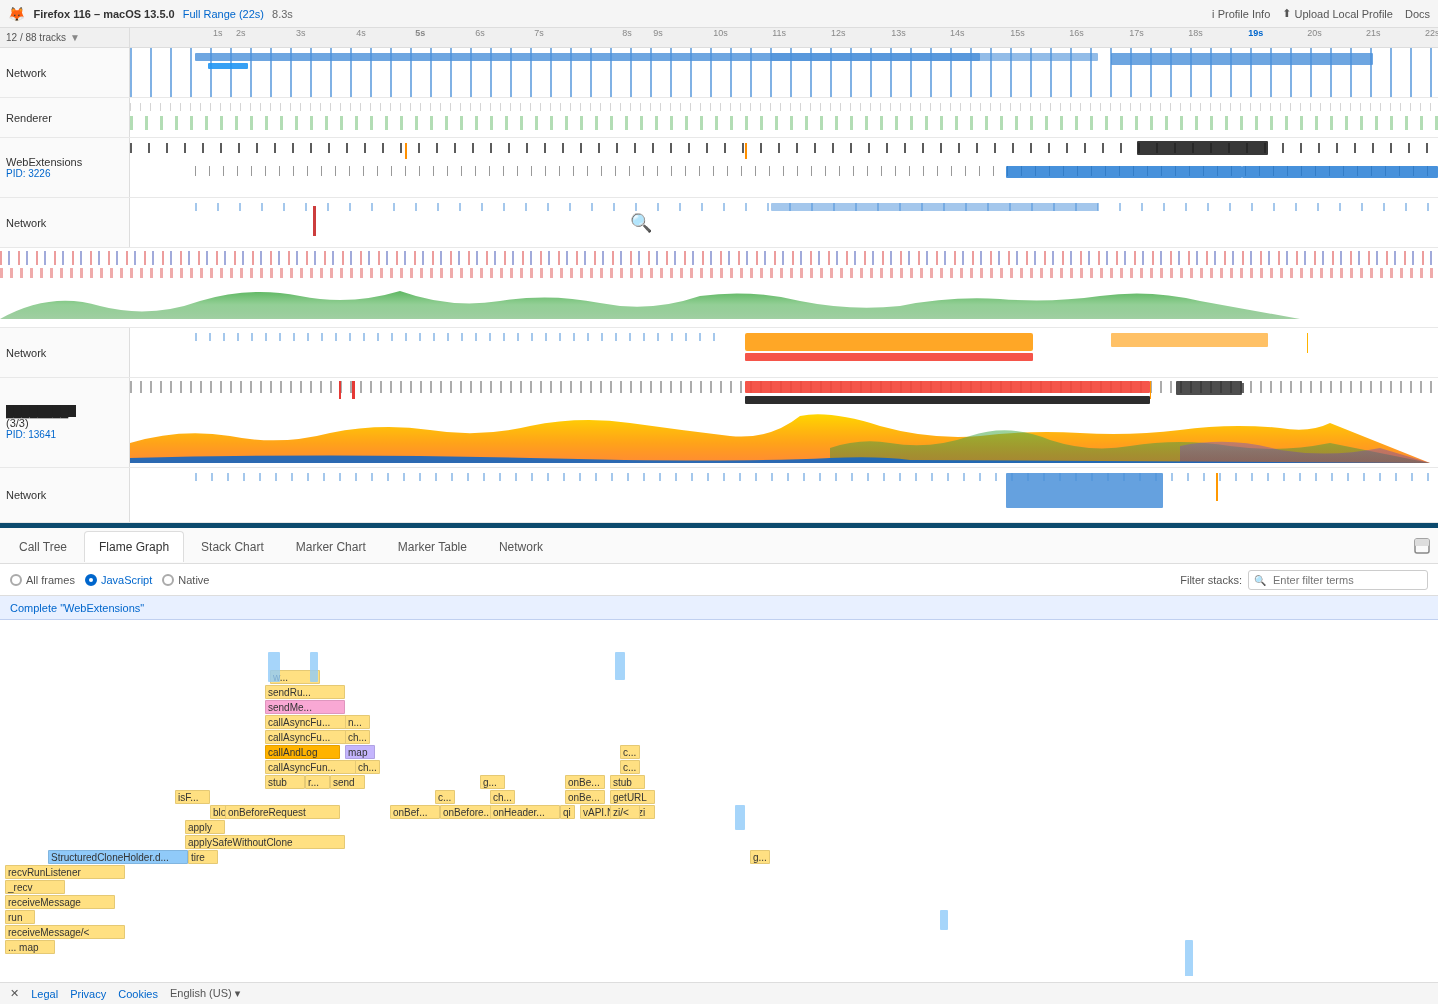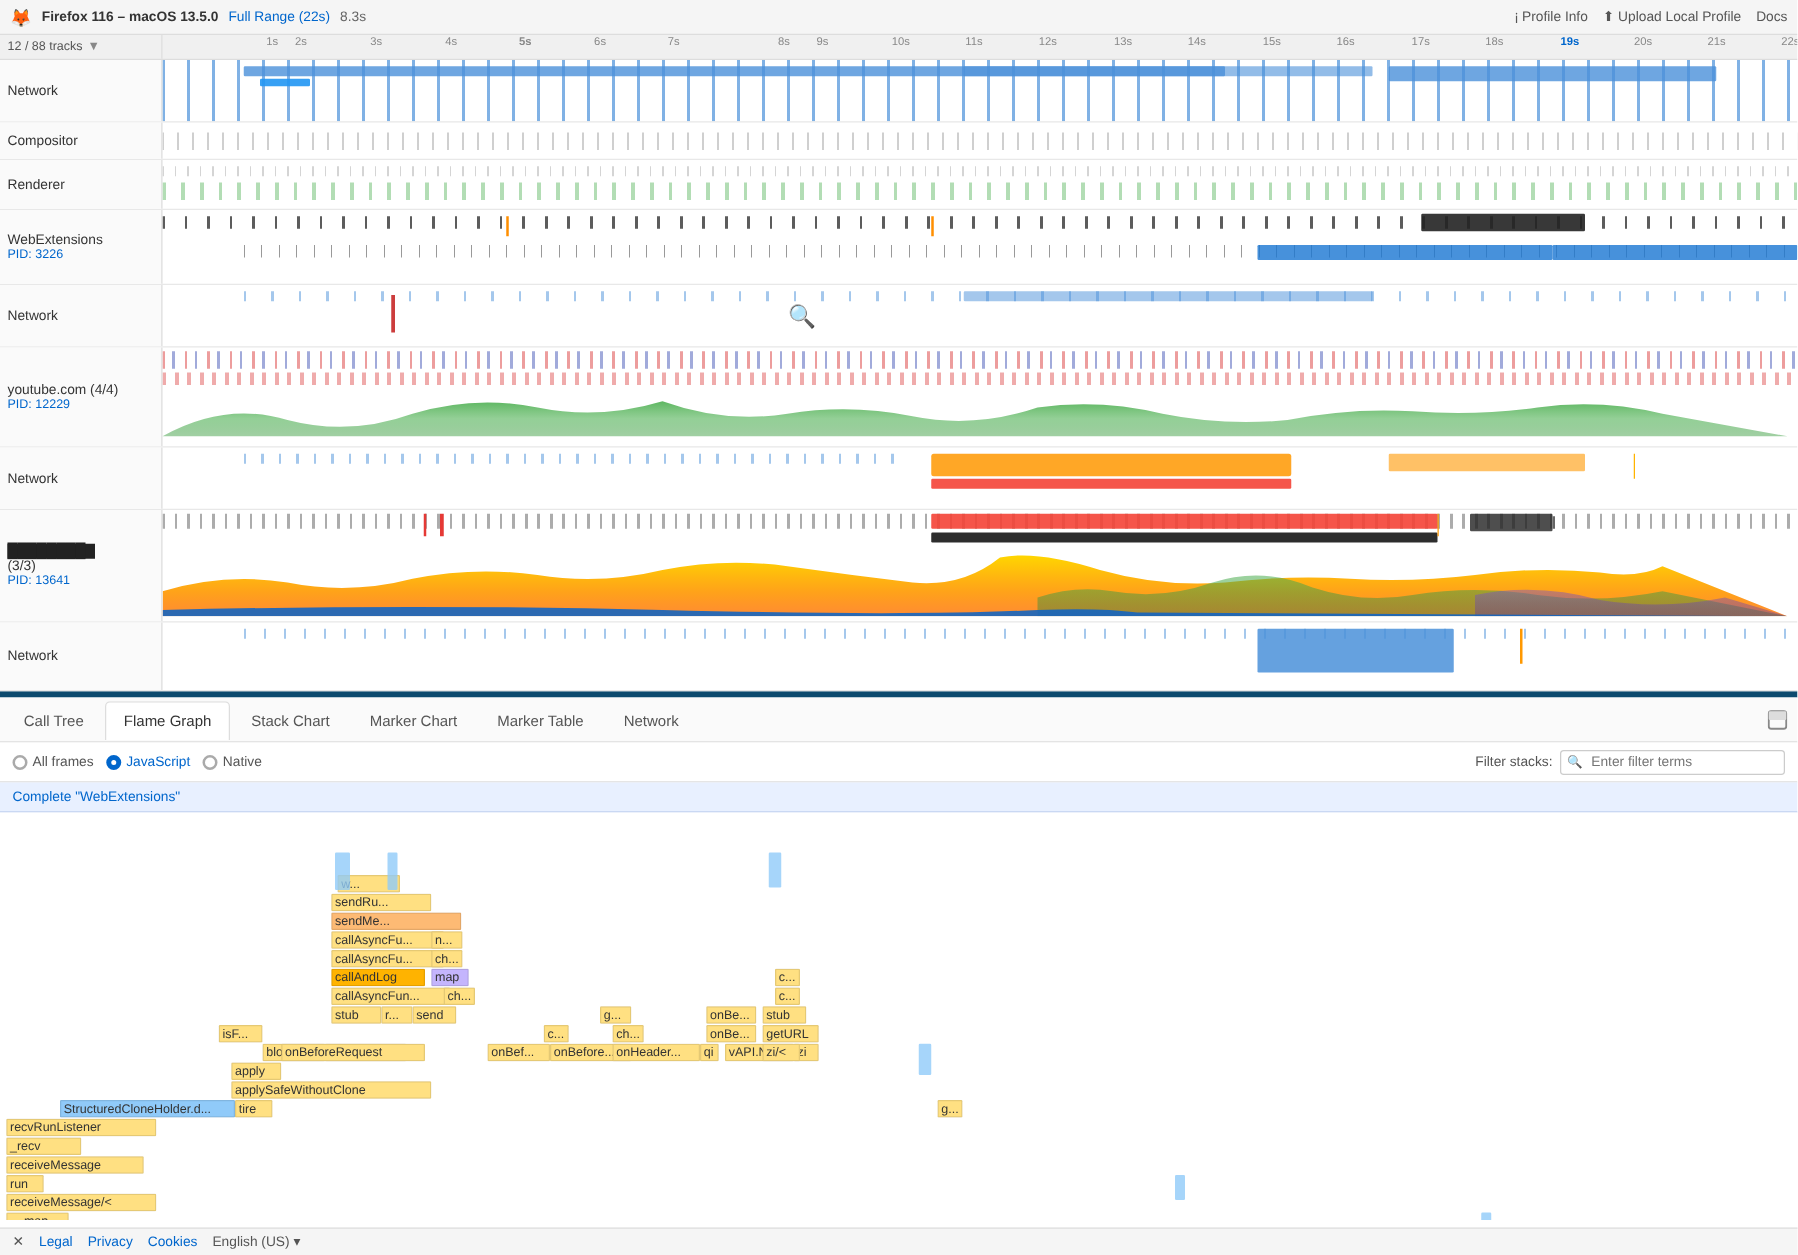--- a/index.html
+++ b/index.html
@@ -181,28 +181,20 @@
         </div>
         <div class="track-content" style="position:relative; overflow:hidden;">
           <div style="position:absolute;left:0;top:0;right:0;bottom:0; background:repeating-linear-gradient(90deg, #4a90d9 0, #4a90d9 2px, transparent 2px, transparent 20px); opacity:0.7;"></div>
           <div style="position:absolute;left:5%;top:5px;width:60%;height:8px;background:#4a90d9;opacity:0.8;border-radius:1px;"></div>
           <div style="position:absolute;left:6%;top:15px;width:3%;height:6px;background:#2196F3;opacity:0.9;border-radius:1px;"></div>
           <div style="position:absolute;left:49%;top:5px;width:25%;height:8px;background:#4a90d9;opacity:0.6;border-radius:1px;"></div>
           <div style="position:absolute;left:75%;top:5px;width:20%;height:12px;background:#4a90d9;opacity:0.8;border-radius:1px;"></div>
         </div>
       </div>
 
-      <div class="track-row" style="height:30px;">
-        <div class="track-label">
-          <span class="track-label-name">Compositor</span>
-        </div>
-        <div class="track-content" style="position:relative; overflow:hidden;">
-          <div style="position:absolute;left:0;top:0;right:0;bottom:0; background:repeating-linear-gradient(90deg, #888 0, #888 1px, transparent 1px, transparent 12px); opacity:0.4; height:14px; top:8px;"></div>
-        </div>
-      </div>
 
       <div class="track-row" style="height:40px;">
         <div class="track-label">
           <span class="track-label-name">Renderer</span>
         </div>
         <div class="track-content" style="position:relative; overflow:hidden;">
           <div style="position:absolute;left:0;top:5px;right:0;height:8px; background:repeating-linear-gradient(90deg, #aaa 0, #aaa 1px, transparent 1px, transparent 10px); opacity:0.5;"></div>
           <div style="position:absolute;left:0;top:18px;right:0;height:14px; background:repeating-linear-gradient(90deg, #66bb6a 0, #66bb6a 3px, transparent 3px, transparent 15px); opacity:0.5;"></div>
         </div>
       </div>
@@ -230,24 +222,20 @@
         <div class="track-content" style="position:relative; overflow:hidden;">
           <div style="position:absolute;left:14%;top:8px;width:3px;height:30px;background:#c62828;opacity:0.9;"></div>
           <div style="position:absolute;left:5%;top:5px;right:0;height:8px;background:repeating-linear-gradient(90deg,#4a90d9 0,#4a90d9 2px,transparent 2px,transparent 22px);opacity:0.5;"></div>
           <div style="position:absolute;left:49%;top:5px;width:25%;height:8px;background:#4a90d9;opacity:0.5;border-radius:1px;"></div>
 
           <div style="position:absolute;right:60%;top:50%;transform:translateY(-50%);font-size:18px;color:#888;">🔍</div>
         </div>
       </div>
 
       <div class="track-row" style="height:80px;">
-        <div class="track-label">
-          <span class="track-label-name">youtube.com (4/4)</span>
-          <span class="pid">PID: 12229</span>
-        </div>
         <div class="track-content" style="position:relative; overflow:hidden;">
           <div style="position:absolute;left:0;top:3px;right:0;height:14px;background:repeating-linear-gradient(90deg,#e57373 0,#e57373 2px,transparent 2px,transparent 8px,#7986cb 8px,#7986cb 10px,transparent 10px,transparent 18px);opacity:0.7;"></div>
           <div style="position:absolute;left:0;top:20px;right:0;height:10px;background:repeating-linear-gradient(90deg,#e57373 0,#e57373 3px,transparent 3px,transparent 10px);opacity:0.6;"></div>
           <div style="position:absolute;left:0;top:33px;right:0;height:40px;">
             <svg width="100%" height="40" xmlns="http://www.w3.org/2000/svg">
               <defs>
                 <linearGradient id="waveGrad" x1="0" y1="0" x2="0" y2="1">
                   <stop offset="0%" stop-color="#4caf50" stop-opacity="0.9"></stop>
                   <stop offset="50%" stop-color="#66bb6a" stop-opacity="0.7"></stop>
                   <stop offset="100%" stop-color="#43a047" stop-opacity="0.5"></stop>
@@ -375,21 +363,21 @@
 
   <div class="complete-banner">
     <span>Complete "WebExtensions"</span>
   </div>
 
   <div class="flamegraph-area" style="flex:1; position:relative; overflow:hidden; background:#fff;">
     <div class="flamegraph-canvas" style="position:relative; width:100%; height:100%;">
 
       <div class="flame-block" style="left:270px;top:50px;width:50px;height:14px;background:#ffe082;">w...</div>
       <div class="flame-block" style="left:265px;top:65px;width:80px;height:14px;background:#ffe082;text-align:right;">sendRu...</div>
-      <div class="flame-block" style="left:265px;top:80px;width:104px;height:14px;background:#fdba74;">sendMe...</div>
+      <div class="flame-block" style="left:265px;top:80px;width:80px;height:14px;background:#f9a8d4;">sendMe...</div>
       <div class="flame-block" style="left:265px;top:95px;width:90px;height:14px;background:#ffe082;">callAsyncFu...</div>
       <div class="flame-block" style="left:345px;top:95px;width:25px;height:14px;background:#ffe082;">n...</div>
       <div class="flame-block" style="left:265px;top:110px;width:90px;height:14px;background:#ffe082;">callAsyncFu...</div>
       <div class="flame-block" style="left:345px;top:110px;width:25px;height:14px;background:#ffe082;">ch...</div>
       <div class="flame-block" style="left:265px;top:125px;width:75px;height:14px;background:#ffb300;">callAndLog</div>
       <div class="flame-block" style="left:345px;top:125px;width:30px;height:14px;background:#c4b5fd;">map</div>
       <div class="flame-block" style="left:620px;top:125px;width:20px;height:14px;background:#ffe082;">c...</div>
       <div class="flame-block" style="left:265px;top:140px;width:95px;height:14px;background:#ffe082;">callAsyncFun...</div>
       <div class="flame-block" style="left:355px;top:140px;width:25px;height:14px;background:#ffe082;">ch...</div>
       <div class="flame-block" style="left:620px;top:140px;width:20px;height:14px;background:#ffe082;">c...</div>

